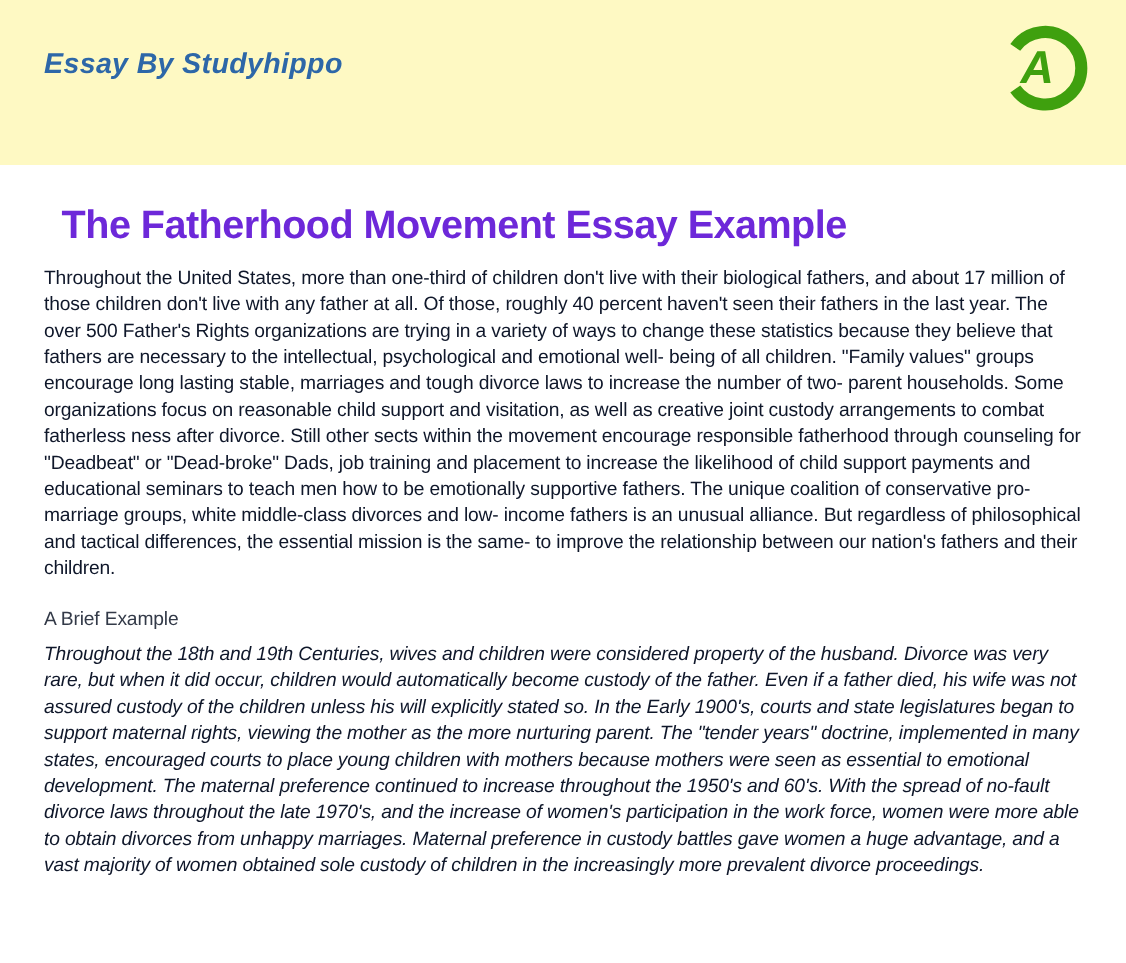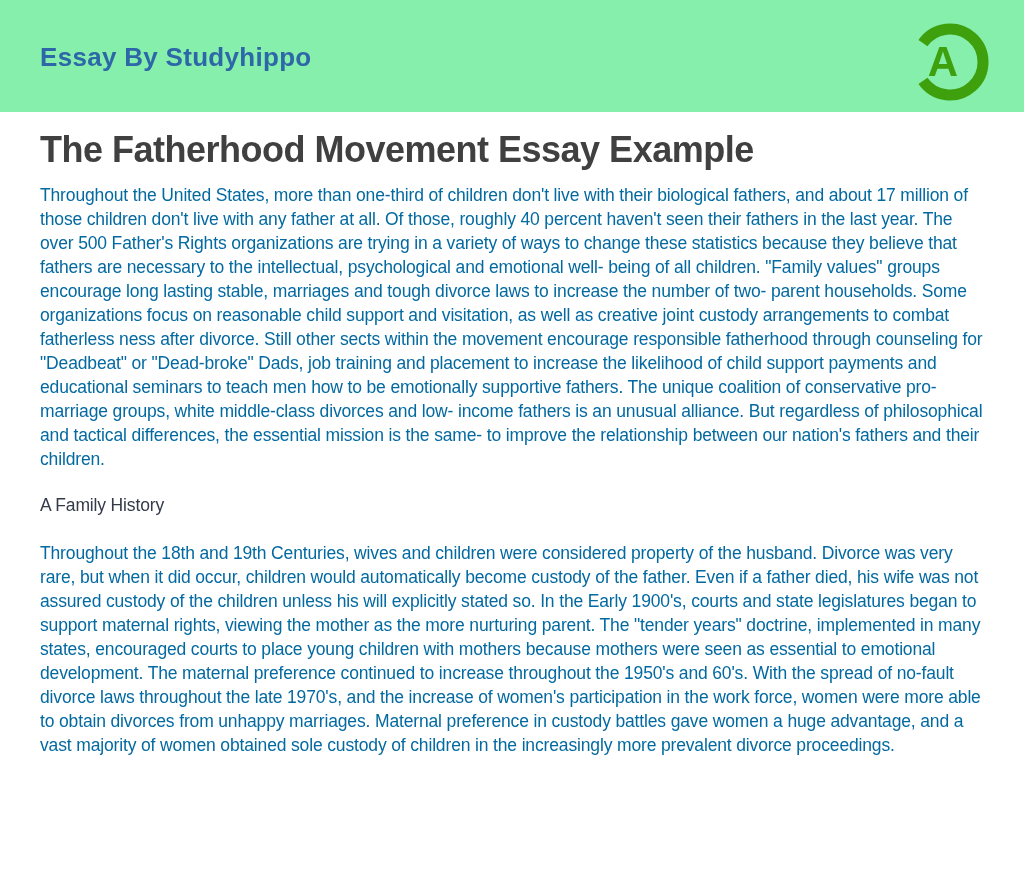--- a/index.html
+++ b/index.html
@@ -9,22 +9,23 @@
     height: 875px;
     background: #ffffff;
     font-family: "Liberation Sans", sans-serif;
     overflow: hidden;
   }
 
   
   .site-header {
     position: relative;
     width: 100%;
-    height: 112px;
-    background: #86efac;
+    height: 150px;
+    background: #fef9c3;
+    font-style: italic;
   }
   .site-label {
     position: absolute;
     left: 40px;
     top: 42px;
     font-size: 26px;
     font-weight: 700;
     letter-spacing: 0.3px;
     color: #2d67a8;
     text-decoration: none;
@@ -47,62 +48,62 @@
     width: 80px;
     height: 80px;
   }
 
   
   .content {
     padding: 0 40px;
     background: #ffffff;
   }
   .page-title {
-    margin: 0;
+    margin: 16px;
     padding-top: 18px;
     font-size: 36px;
     line-height: 40px;
     font-weight: 700;
     letter-spacing: -0.5px;
-    color: #404040;
+    color: #6d28d9;
   }
   .essay-paragraph {
     margin: 13px 0 0 0;
     max-width: 944px;
     font-size: 17.5px;
     line-height: 24px;
     letter-spacing: -0.15px;
-    color: #0369a1;
+    color: #0f172a;
   }
   .section-heading {
     margin: 22px 0 0 0;
     font-size: 17.5px;
     line-height: 24px;
     font-weight: 400;
     letter-spacing: -0.15px;
     color: #333a48;
   }
   .essay-paragraph + .section-heading { margin-top: 22px; }
-  .section-heading + .essay-paragraph { margin-top: 24px; }
+  .section-heading + .essay-paragraph { margin-top: 8px; font-style: italic; }
 </style>
 </head>
 <body>
 
 <header class="site-header">
   <a class="site-label">Essay By Studyhippo</a>
   <span class="site-logo">
     <svg viewBox="0 0 80 80" width="80" height="80" aria-hidden="true">
       <path d="M 12.97 21.07 A 33 33 0 1 1 12.97 58.93" fill="none" stroke="#3fa00e" stroke-width="11" stroke-linecap="butt"></path>
       <text x="33" y="53.5" text-anchor="middle" font-family="Liberation Sans, sans-serif" font-size="42" font-weight="600" fill="#3fa00e">A</text>
     </svg>
   </span>
 </header>
 
 <main class="content">
   <h1 class="page-title">The Fatherhood Movement Essay Example</h1>
 
   <p class="essay-paragraph">Throughout the United States, more than one-third of children don't live with their biological fathers, and about 17 million of those children don't live with any father at all. Of those, roughly 40 percent haven't seen their fathers in the last year. The over 500 Father's Rights organizations are trying in a variety of ways to change these statistics because they believe that fathers are necessary to the intellectual, psychological and emotional well- being of all children. "Family values" groups encourage long lasting stable, marriages and tough divorce laws to increase the number of two- parent households. Some organizations focus on reasonable child support and visitation, as well as creative joint custody arrangements to combat fatherless ness after divorce. Still other sects within the movement encourage responsible fatherhood through counseling for "Deadbeat" or "Dead-broke" Dads, job training and placement to increase the likelihood of child support payments and educational seminars to teach men how to be emotionally supportive fathers. The unique coalition of conservative pro-marriage groups, white middle-class divorces and low- income fathers is an unusual alliance. But regardless of philosophical and tactical differences, the essential mission is the same- to improve the relationship between our nation's fathers and their children.</p>
 
-  <p class="section-heading">A Family History</p>
+  <p class="section-heading">A Brief Example</p>
 
   <p class="essay-paragraph">Throughout the 18th and 19th Centuries, wives and children were considered property of the husband. Divorce was very rare, but when it did occur, children would automatically become custody of the father. Even if a father died, his wife was not assured custody of the children unless his will explicitly stated so. In the Early 1900's, courts and state legislatures began to support maternal rights, viewing the mother as the more nurturing parent. The "tender years" doctrine, implemented in many states, encouraged courts to place young children with mothers because mothers were seen as essential to emotional development. The maternal preference continued to increase throughout the 1950's and 60's. With the spread of no-fault divorce laws throughout the late 1970's, and the increase of women's participation in the work force, women were more able to obtain divorces from unhappy marriages. Maternal preference in custody battles gave women a huge advantage, and a vast majority of women obtained sole custody of children in the increasingly more prevalent divorce proceedings.</p>
 
 </main>
 
 </body></html>

